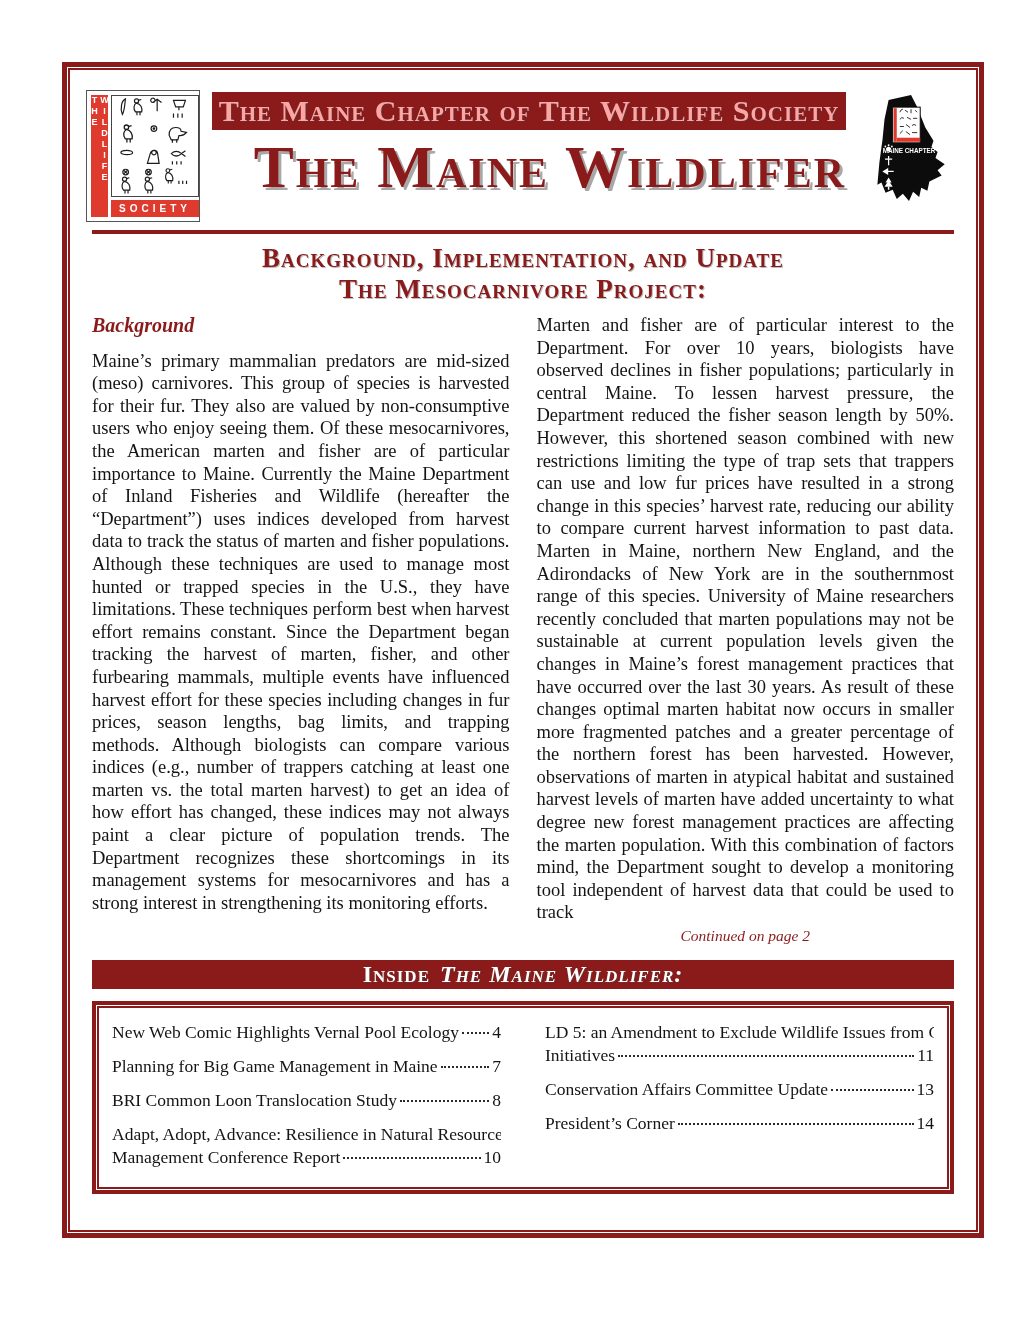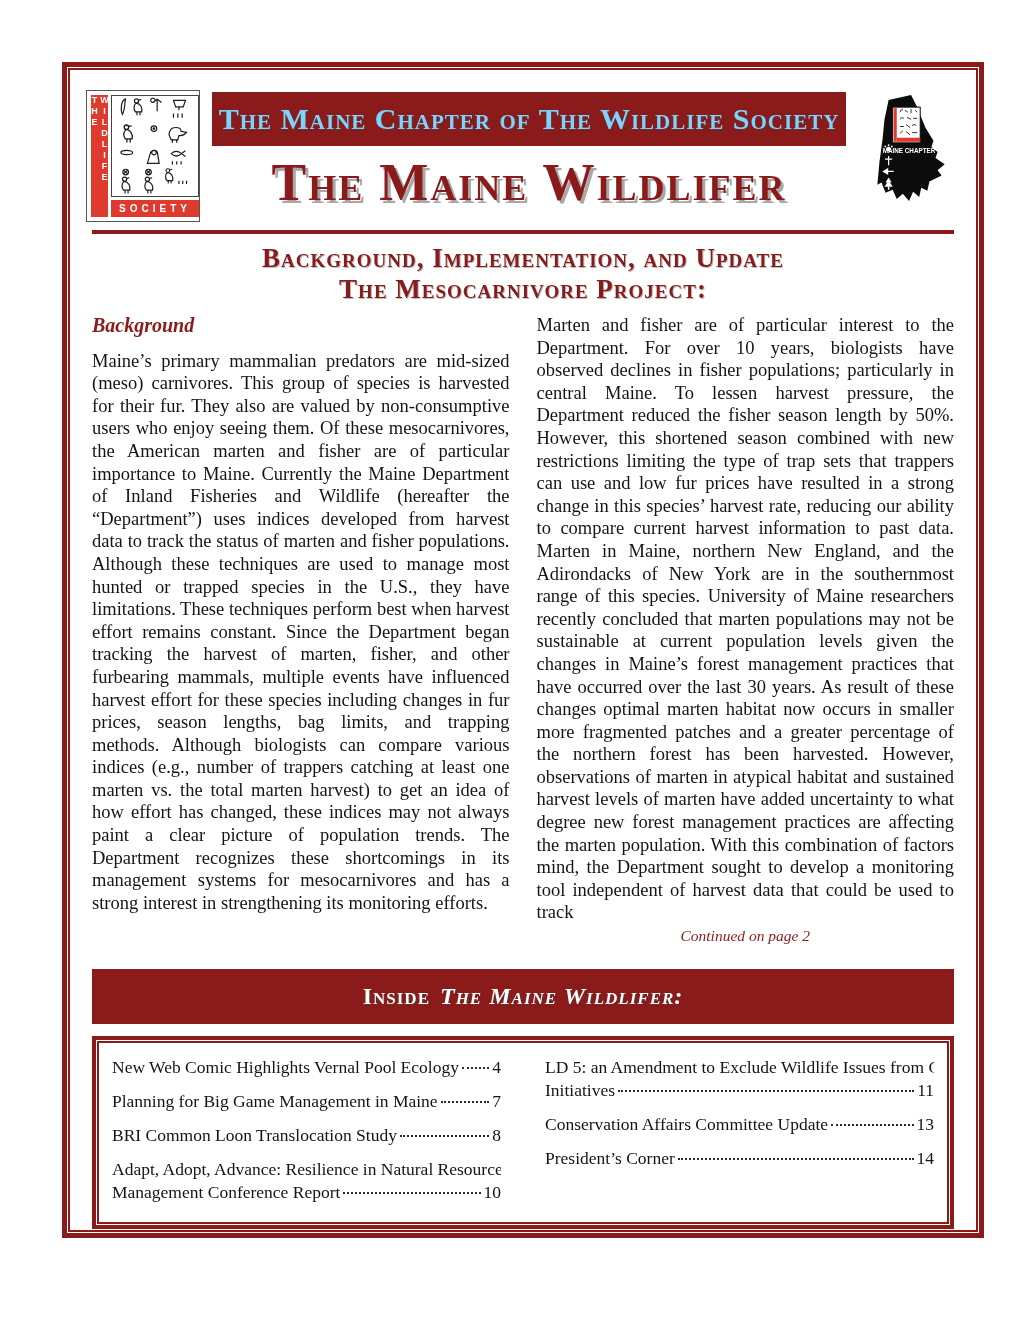--- a/index.html
+++ b/index.html
@@ -37,27 +37,27 @@
     display:flex;align-items:center;justify-content:center;letter-spacing:1px;
   }
   .tws-glyphbox{border:1px solid #444;display:flex;align-items:center;justify-content:center;}
   .tws-society{
     background:var(--logored);color:#fff;font-family:"Liberation Sans",sans-serif;
     font-weight:bold;font-size:10px;letter-spacing:4px;
     display:flex;align-items:center;justify-content:center;
   }
   .header-center{flex:1;padding:2px 12px 0 12px;min-width:0;}
   .masthead-banner{
-    background:var(--red);height:54px;display:flex;align-items:center;justify-content:center;
-    color:#7dd3fc;font-variant:small-caps;font-weight:bold;font-size:30px;letter-spacing:1px;
+    background:var(--red);height:38px;display:flex;align-items:center;justify-content:center;
+    color:#fca5a5;font-variant:small-caps;font-weight:bold;font-size:30px;letter-spacing:1px;
     text-shadow:1px 1px 1px rgba(70,70,70,.55);
   }
   .masthead-title{
-    margin-top:4px;text-align:center;color:var(--red);
-    font-variant:small-caps;font-weight:bold;font-size:52px;line-height:66px;
+    margin-top:4px;text-align:right;color:var(--red);
+    font-variant:small-caps;font-weight:bold;font-size:60px;line-height:66px;
     letter-spacing:2px;text-shadow:3px 3px 0 var(--shadow);white-space:nowrap;
   }
   .chapter-logo{flex:0 0 auto;width:102px;height:120px;margin-top:2px;}
   .issue-line{
     text-align:center;color:var(--red);font-variant:small-caps;font-weight:bold;
     font-size:38px;line-height:40px;margin-top:12px;letter-spacing:2px;
     text-shadow:2px 2px 0 var(--shadow);
   }
   .header-rule{border:0;border-top:4px solid var(--red);margin:8px 6px 0 6px;}
   
@@ -74,21 +74,21 @@
   .section-heading{
     color:var(--red);font-style:italic;font-weight:bold;font-size:20px;
     margin-bottom:13px;text-align:left;
   }
   .continued-note{
     text-align:center;color:var(--red);font-style:italic;font-size:15.5px;
     margin-top:3px;line-height:18px;
   }
   
   .inside-banner{
-    margin:24px 6px 0 6px;background:var(--red);height:55px;
+    margin:15px 6px 0 6px;background:var(--red);height:29px;
     display:flex;align-items:center;justify-content:center;gap:10px;
     color:#fff;font-variant:small-caps;font-weight:bold;font-size:24px;letter-spacing:1px;
     text-shadow:1px 1px 1px rgba(70,70,70,.5);
   }
   .inside-banner .it{font-style:italic;}
   .toc-box{
     margin:12px 6px 0 6px;border:4px solid var(--red);position:relative;
     padding:16px 16px 10px 16px;min-height:152px;
   }
   .toc-box::after{content:"";position:absolute;inset:1px;border:2px solid var(--red);pointer-events:none;}

